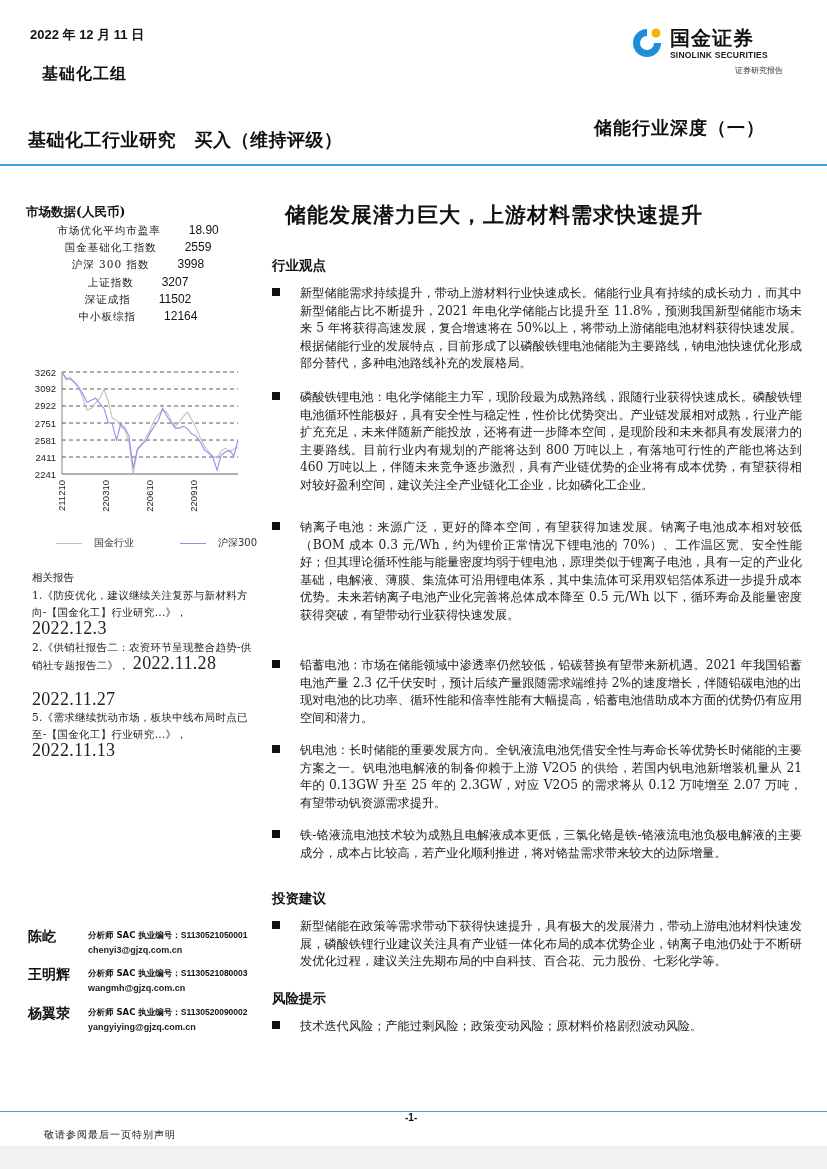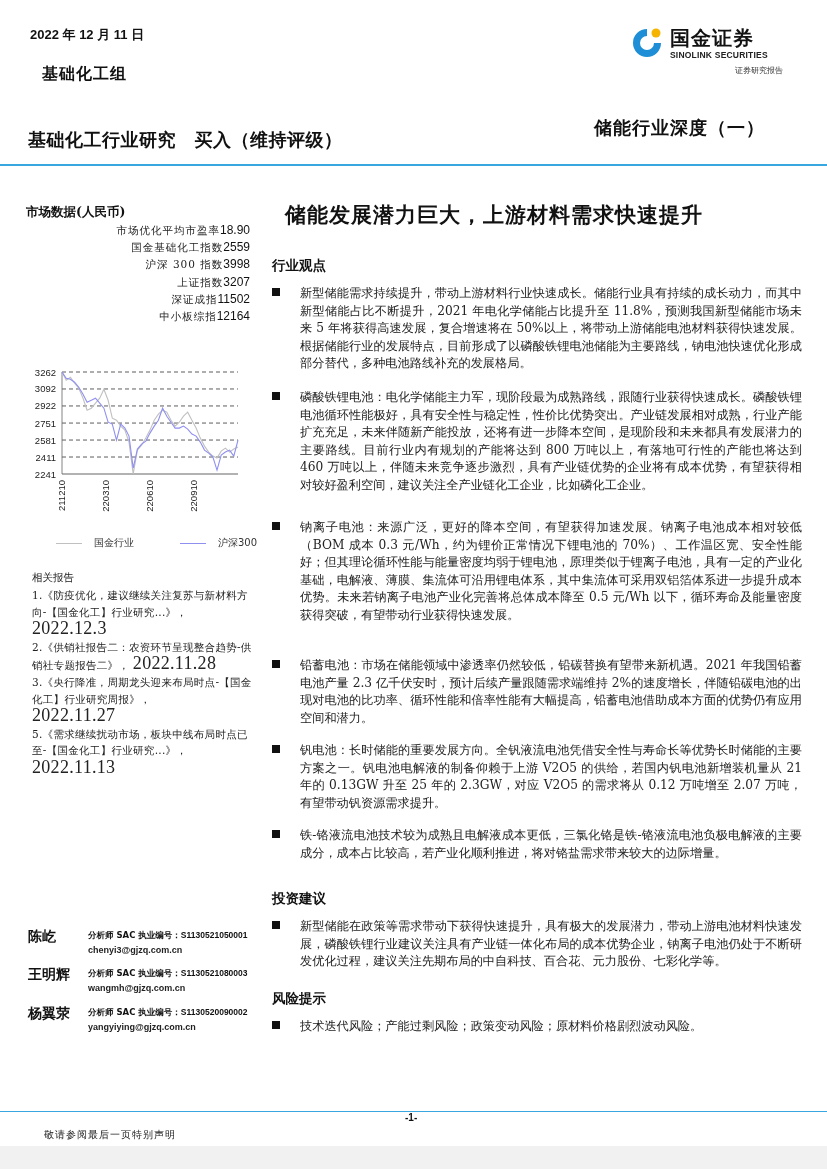--- a/index.html
+++ b/index.html
@@ -12,21 +12,21 @@
   .series-title { right: 62px; top: 116px; font-size: 18px; font-weight: bold; font-family: "DejaVu Serif", serif; letter-spacing: 1px; }
   .hr-top { left: 0; top: 164px; width: 827px; height: 0; border-top: 2px solid #3aa6e0; }
   .logo { left: 630px; top: 22px; width: 160px; height: 56px; }
   .logo-mark { left: 0; top: 4px; width: 34px; height: 34px; }
   .logo-cn { left: 40px; top: 3px; font-size: 20px; font-weight: bold; color: #111; letter-spacing: 1px; }
   .logo-en { left: 40px; top: 28px; font-size: 8.5px; font-weight: bold; font-family: "Liberation Sans", sans-serif; color: #222; letter-spacing: 0.2px; }
   .logo-sub { left: 105px; top: 43px; font-size: 8px; color: #333; font-family: "DejaVu Serif", serif; }
 
   .market-title { left: 26px; top: 204px; font-size: 12.5px; font-weight: bold; font-family: "DejaVu Serif", serif; }
   .market-table { left: 26px; top: 222px; width: 224px; }
-  .market-row { display: flex; justify-content: flex-end; height: 17.2px; font-size: 10.5px; line-height: 17px; }
+  .market-row { display: flex; justify-content: center; height: 17.2px; font-size: 10.5px; line-height: 17px; gap: 28px; }
   .market-row .lbl { font-family: "DejaVu Serif", serif; letter-spacing: 1px; color: #222; }
   .market-row .val { font-family: "Liberation Sans", sans-serif; font-size: 12px; color: #111; }
 
   .chart { left: 14px; top: 360px; width: 240px; height: 200px; }
   .legend-row { left: 56px; top: 536px; font-size: 10px; color: #333; display: flex; align-items: center; gap: 12px; }
   .legend-swatch { width: 26px; height: 0; display: inline-block; }
 
   .related-title { left: 32px; top: 571px; font-size: 10.5px; color: #222; font-family: "DejaVu Serif", serif; }
   .related-list { left: 32px; top: 587px; width: 220px; font-size: 10.5px; line-height: 16.6px; color: #222; }
   .related-item { font-family: "DejaVu Serif", serif; letter-spacing: 0.3px; }
@@ -134,21 +134,21 @@
 <div class="abs related-list">
   <div class="related-item">
     <span>1.《防疫优化，建议继续关注复苏与新材料方向-【国金化工】行业研究...》，</span><br>
     <span class="d">2022.12.3</span>
   </div>
   <div class="related-item">
     <span>2.《供销社报告二：农资环节呈现整合趋势-供销社专题报告二》，</span>
     <span class="d">2022.11.28</span>
   </div>
   <div class="related-item">
-    <span>3.《央行降准，周期龙头迎来布局时点-【国金化工】行业研究周报》，</span><br>
+    <br>
     <span class="d">2022.11.27</span>
   </div>
   <div class="related-item">
     <span>5.《需求继续扰动市场，板块中线布局时点已至-【国金化工】行业研究...》，</span><br>
     <span class="d">2022.11.13</span>
   </div>
 </div>
 
 <div class="abs analyst" style="top:928px">
   <div class="abs analyst-name">陈屹</div>

